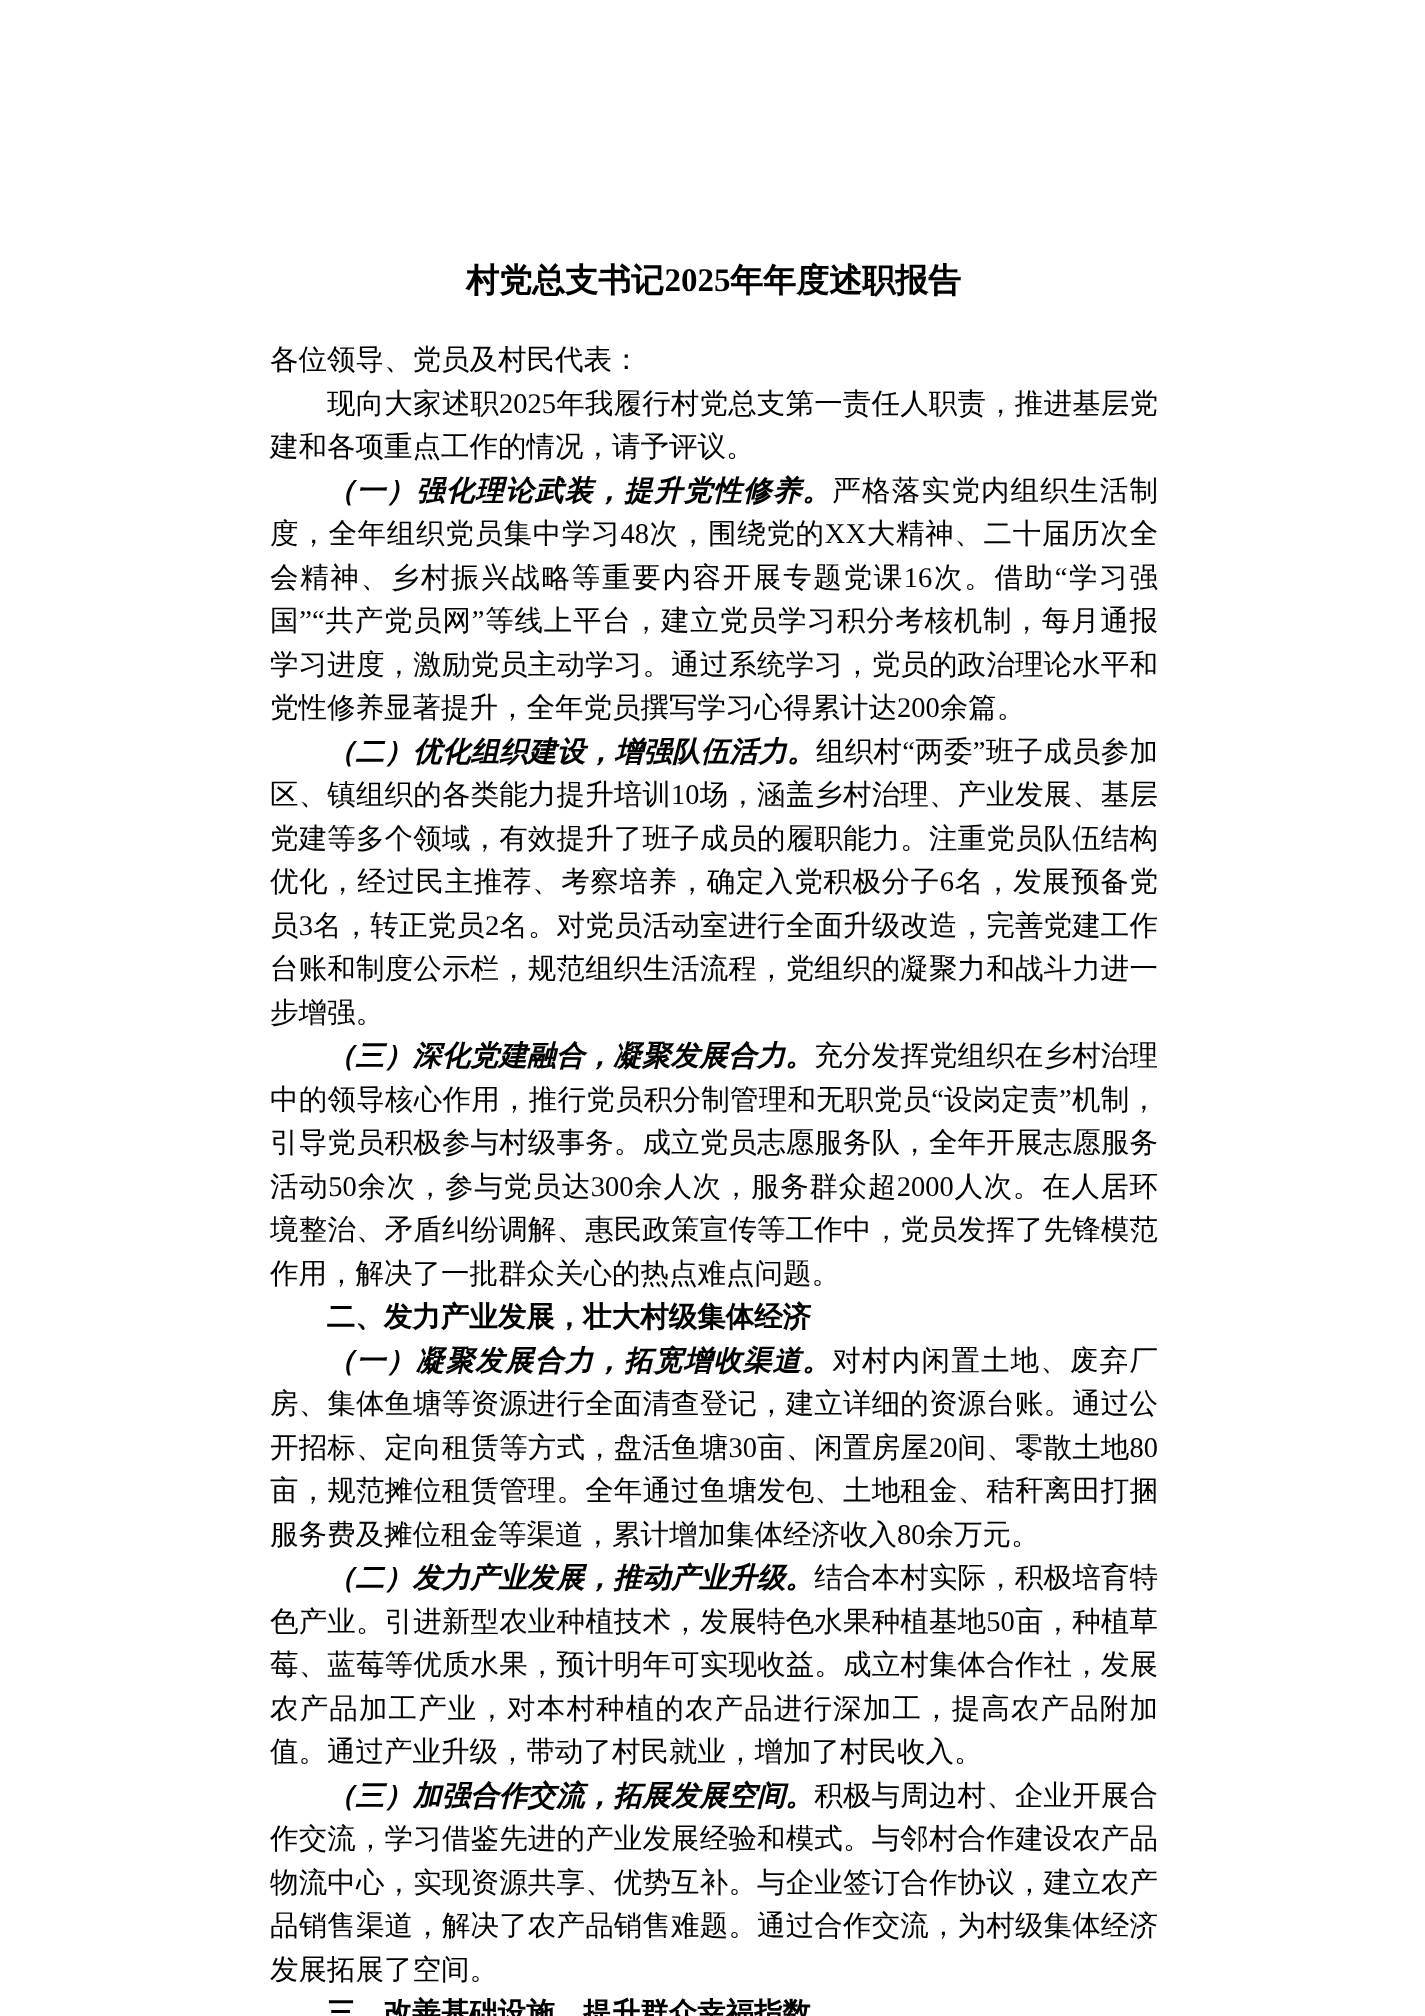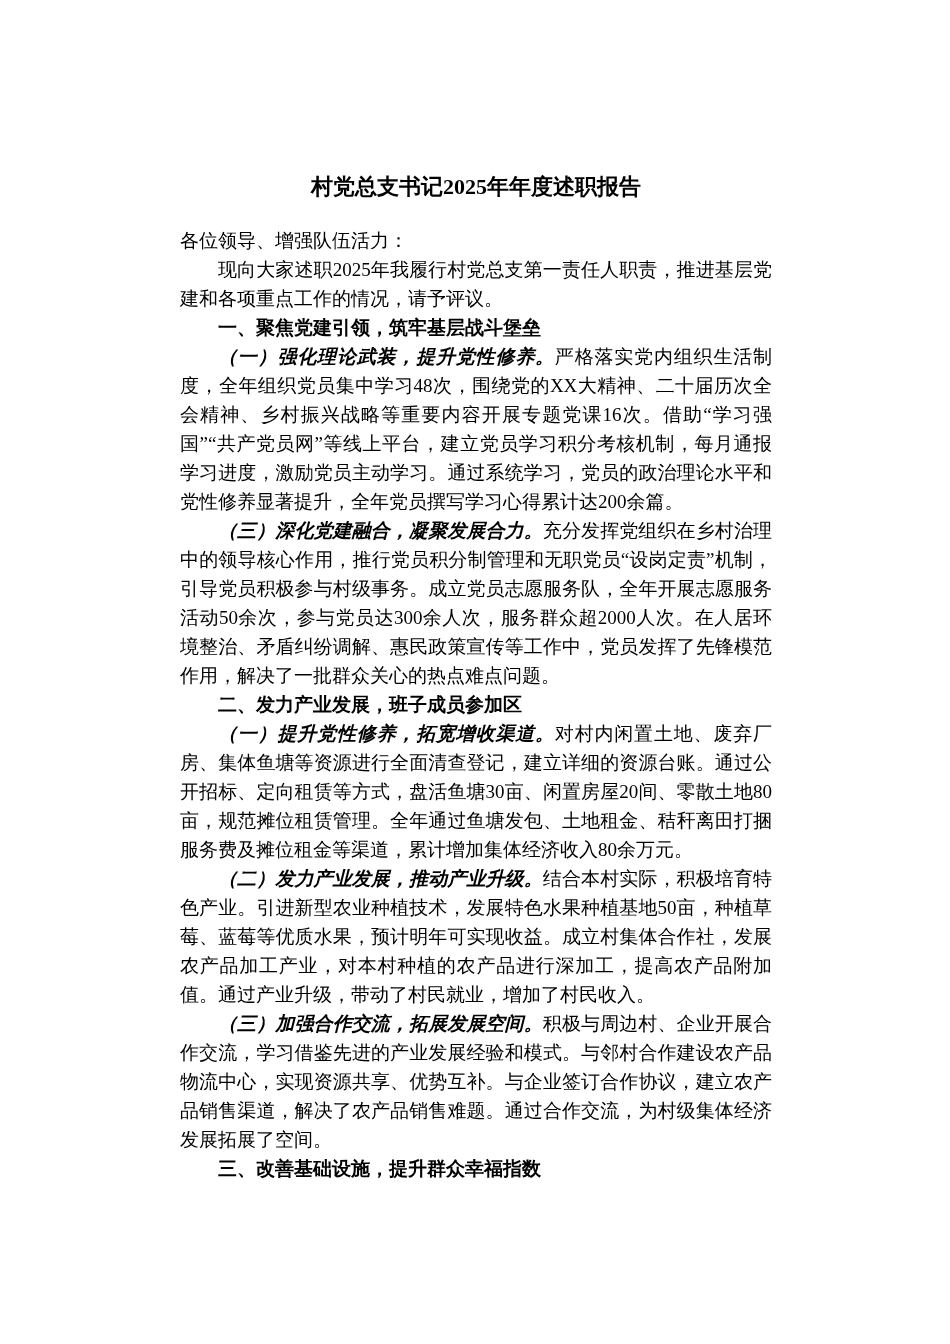--- a/index.html
+++ b/index.html
@@ -46,34 +46,34 @@
     font-style: italic;
   }
 </style>
 </head>
 <body>
 
 <div class="page">
 
   <h1 class="doc-title">村党总支书记2025年年度述职报告</h1>
 
-  <p class="salutation">各位领导、增强队伍活力：</p>
+  <p class="salutation">各位领导、党员及村民代表：</p>
 
   <p>现向大家述职2025年我履行村党总支第一责任人职责，推进基层党建和各项重点工作的情况，请予评议。</p>
 
-  <p class="section-heading">一、聚焦党建引领，筑牢基层战斗堡垒</p>
 
   <p><span class="lead">（一）强化理论武装，提升党性修养。</span><span>严格落实党内组织生活制度，全年组织党员集中学习48次，围绕党的XX大精神、二十届历次全会精神、乡村振兴战略等重要内容开展专题党课16次。借助“学习强国”“共产党员网”等线上平台，建立党员学习积分考核机制，每月通报学习进度，激励党员主动学习。通过系统学习，党员的政治理论水平和党性修养显著提升，全年党员撰写学习心得累计达200余篇。</span></p>
 
+  <p><span class="lead">（二）优化组织建设，增强队伍活力。</span><span>组织村“两委”班子成员参加区、镇组织的各类能力提升培训10场，涵盖乡村治理、产业发展、基层党建等多个领域，有效提升了班子成员的履职能力。注重党员队伍结构优化，经过民主推荐、考察培养，确定入党积极分子6名，发展预备党员3名，转正党员2名。对党员活动室进行全面升级改造，完善党建工作台账和制度公示栏，规范组织生活流程，党组织的凝聚力和战斗力进一步增强。</span></p>
 
   <p><span class="lead">（三）深化党建融合，凝聚发展合力。</span><span>充分发挥党组织在乡村治理中的领导核心作用，推行党员积分制管理和无职党员“设岗定责”机制，引导党员积极参与村级事务。成立党员志愿服务队，全年开展志愿服务活动50余次，参与党员达300余人次，服务群众超2000人次。在人居环境整治、矛盾纠纷调解、惠民政策宣传等工作中，党员发挥了先锋模范作用，解决了一批群众关心的热点难点问题。</span></p>
 
-  <p class="section-heading">二、发力产业发展，班子成员参加区</p>
+  <p class="section-heading">二、发力产业发展，壮大村级集体经济</p>
 
-  <p><span class="lead">（一）提升党性修养，拓宽增收渠道。</span><span>对村内闲置土地、废弃厂房、集体鱼塘等资源进行全面清查登记，建立详细的资源台账。通过公开招标、定向租赁等方式，盘活鱼塘30亩、闲置房屋20间、零散土地80亩，规范摊位租赁管理。全年通过鱼塘发包、土地租金、秸秆离田打捆服务费及摊位租金等渠道，累计增加集体经济收入80余万元。</span></p>
+  <p><span class="lead">（一）凝聚发展合力，拓宽增收渠道。</span><span>对村内闲置土地、废弃厂房、集体鱼塘等资源进行全面清查登记，建立详细的资源台账。通过公开招标、定向租赁等方式，盘活鱼塘30亩、闲置房屋20间、零散土地80亩，规范摊位租赁管理。全年通过鱼塘发包、土地租金、秸秆离田打捆服务费及摊位租金等渠道，累计增加集体经济收入80余万元。</span></p>
 
   <p><span class="lead">（二）发力产业发展，推动产业升级。</span><span>结合本村实际，积极培育特色产业。引进新型农业种植技术，发展特色水果种植基地50亩，种植草莓、蓝莓等优质水果，预计明年可实现收益。成立村集体合作社，发展农产品加工产业，对本村种植的农产品进行深加工，提高农产品附加值。通过产业升级，带动了村民就业，增加了村民收入。</span></p>
 
   <p><span class="lead">（三）加强合作交流，拓展发展空间。</span><span>积极与周边村、企业开展合作交流，学习借鉴先进的产业发展经验和模式。与邻村合作建设农产品物流中心，实现资源共享、优势互补。与企业签订合作协议，建立农产品销售渠道，解决了农产品销售难题。通过合作交流，为村级集体经济发展拓展了空间。</span></p>
 
   <p class="section-heading">三、改善基础设施，提升群众幸福指数</p>
 
 
 </div>
 

